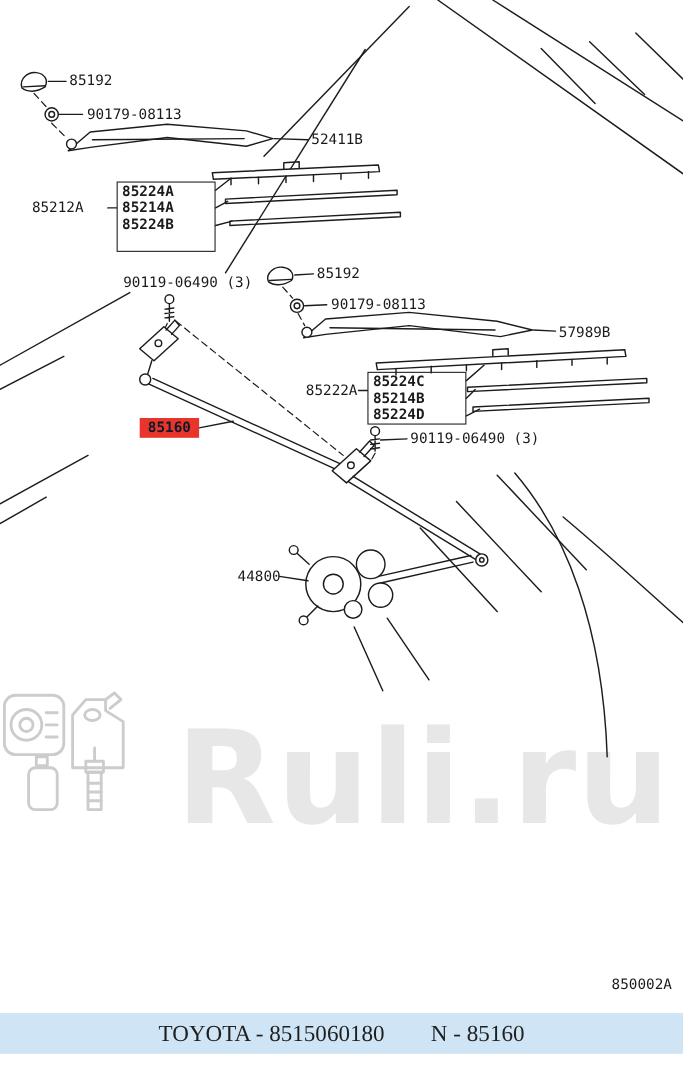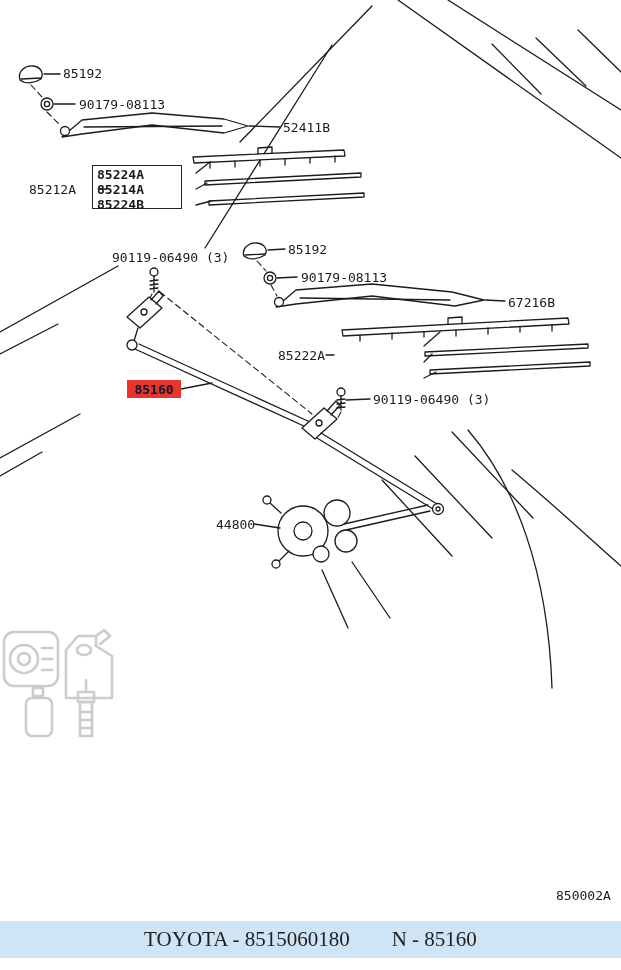--- a/index.html
+++ b/index.html
@@ -20,20 +20,21 @@
   .code{position:absolute;z-index:2;left:556px;top:888px;font-size:13px;font-weight:400;}
   .footer{position:absolute;z-index:4;left:0;top:921px;width:621px;height:37px;
           background:#cfe4f4;display:flex;align-items:center;justify-content:center;
           gap:42px;font-family:"Liberation Serif",serif;font-size:21px;color:#1f1f1f;}
 </style>
 </head>
 <body>
 
 <div class="stage">
 
+  <div class="wm-text">Ruli.ru</div>
 
   <svg class="wm-icons" width="140" height="130" viewBox="0 0 140 130">
     <g stroke="#cccccc" stroke-width="2.6" fill="none" stroke-linecap="round" stroke-linejoin="round">
       <g>
         <rect x="4" y="10" width="54" height="54" rx="10"></rect>
         <circle cx="24" cy="37" r="14"></circle>
         <circle cx="24" cy="37" r="6"></circle>
         <path d="M42,26 L52,26 M42,37 L52,37 M42,48 L52,48"></path>
       </g>
       <g>
@@ -191,32 +192,37 @@
         <path d="M326,355 L334,355"></path>
       </g>
     </g>
   </svg>
 
   <div class="lbl" style="left:63px;top:66px">85192</div>
   <div class="lbl" style="left:79px;top:97px">90179-08113</div>
   <div class="lbl" style="left:283px;top:120px">52411B</div>
   <div class="lbl" style="left:29px;top:182px">85212A</div>
 
-  <div class="pbox" style="left:92px;top:165px;width:90px;height:44px">
+  <div class="pbox" style="left:106px;top:165px;width:90px;height:64px">
     <div class="row">85224A</div>
     <div class="row">85214A</div>
     <div class="row">85224B</div>
   </div>
 
   <div class="lbl" style="left:112px;top:250px">90119-06490 (3)</div>
   <div class="lbl" style="left:288px;top:242px">85192</div>
   <div class="lbl" style="left:301px;top:270px">90179-08113</div>
-  <div class="lbl" style="left:508px;top:295px">67216B</div>
+  <div class="lbl" style="left:508px;top:295px">57989B</div>
   <div class="lbl" style="left:278px;top:348px">85222A</div>
 
+  <div class="pbox" style="left:334px;top:338px;width:90px;height:48px">
+    <div class="row">85224C</div>
+    <div class="row">85214B</div>
+    <div class="row">85224D</div>
+  </div>
 
   <div class="hl" style="left:127px;top:380px;width:54px;height:18px">85160</div>
 
   <div class="lbl" style="left:373px;top:392px">90119-06490 (3)</div>
   <div class="lbl" style="left:216px;top:517px">44800</div>
 
   <div class="code">850002A</div>
 
   <div class="footer">
     <span>TOYOTA - 8515060180</span>

